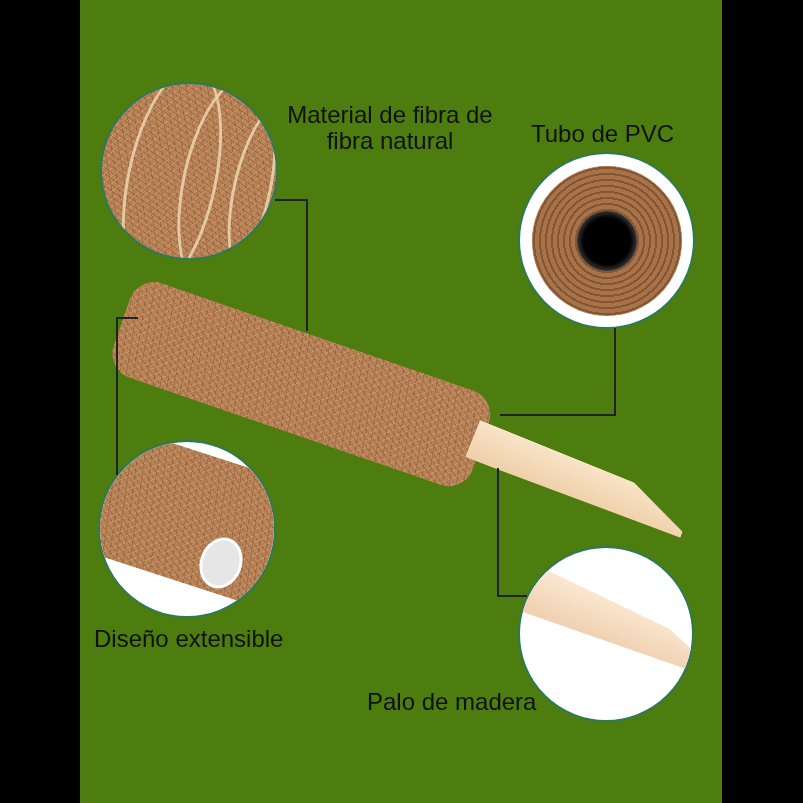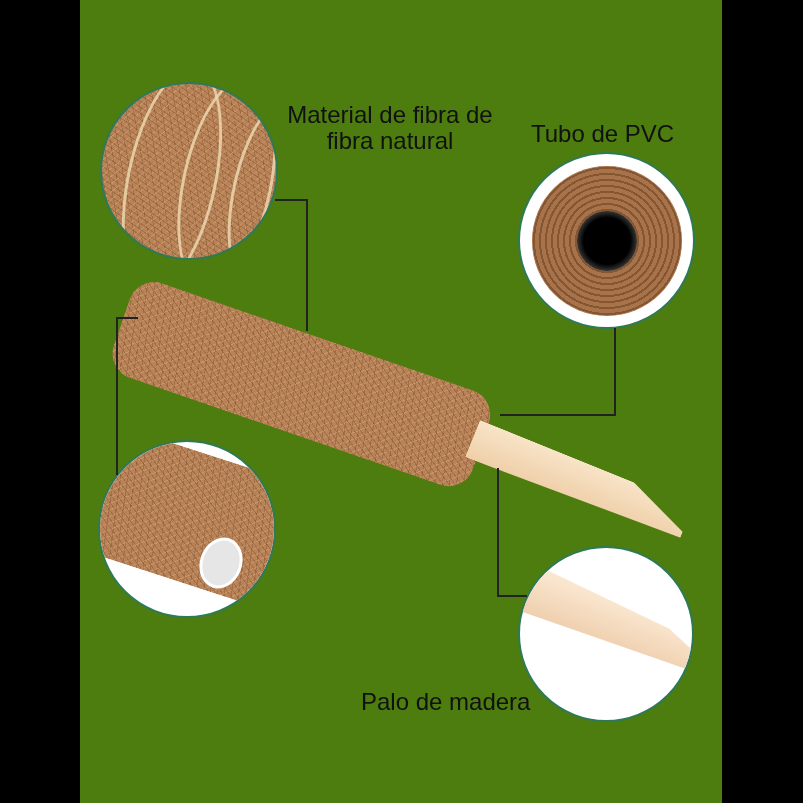--- a/index.html
+++ b/index.html
@@ -49,28 +49,29 @@
   </div>
   <div style="position:absolute; left:400px; top:420px; width:230px; height:40px;
               background: linear-gradient(180deg, #f8e4c8, #efcfa8);
               clip-path: polygon(0 0, 72% 0, 100% 70%, 100% 85%, 0 100%);
               transform-origin:0 0; transform: rotate(22deg);"></div>
 
   <div class="circle" style="left:18px; top:440px; width:178px; height:178px;">
     <div class="fiber" style="position:absolute; left:-10px; top:10px; width:200px; height:130px; border-radius:30px; transform:rotate(18deg);"></div>
     <div style="position:absolute; left:100px; top:95px; width:36px; height:46px; border-radius:50%; background:#e6e6e6; border:3px solid #fff; transform:rotate(20deg);"></div>
   </div>
+  <div class="label" style="left:14px; top:627px;">Diseño extensible</div>
 
   <div class="circle" style="left:438px; top:546px; width:176px; height:176px;">
     <div style="position:absolute; left:-10px; top:50px; width:210px; height:50px;
                 background: linear-gradient(180deg, #fbe9d3, #efcfae);
                 clip-path: polygon(0 0, 75% 20%, 100% 60%, 100% 80%, 0 100%);
                 transform: rotate(22deg);"></div>
   </div>
-  <div class="label" style="left:281px; top:690px;">Palo de madera</div>
+  <div class="label" style="left:287px; top:690px;">Palo de madera</div>
 
   <div class="line" style="left:195px; top:199px; width:32px; height:2px;"></div>
   <div class="line" style="left:226px; top:199px; width:2px; height:132px;"></div>
 
   <div class="line" style="left:534px; top:328px; width:2px; height:87px;"></div>
   <div class="line" style="left:420px; top:414px; width:116px; height:2px;"></div>
 
   <div class="line" style="left:36px; top:317px; width:22px; height:2px;"></div>
   <div class="line" style="left:36px; top:317px; width:2px; height:158px;"></div>
 

